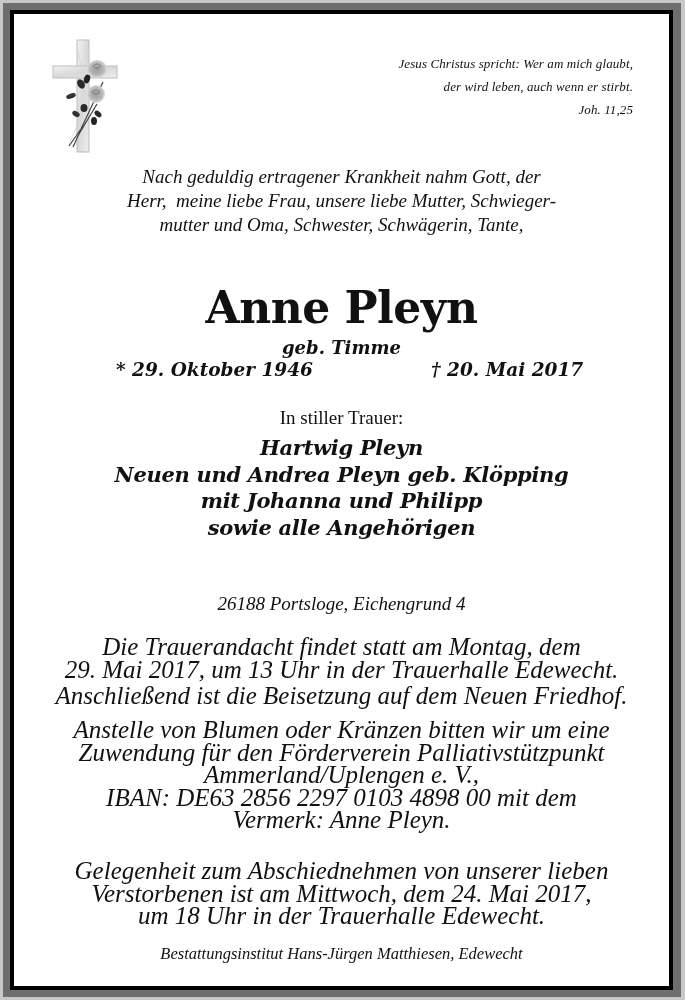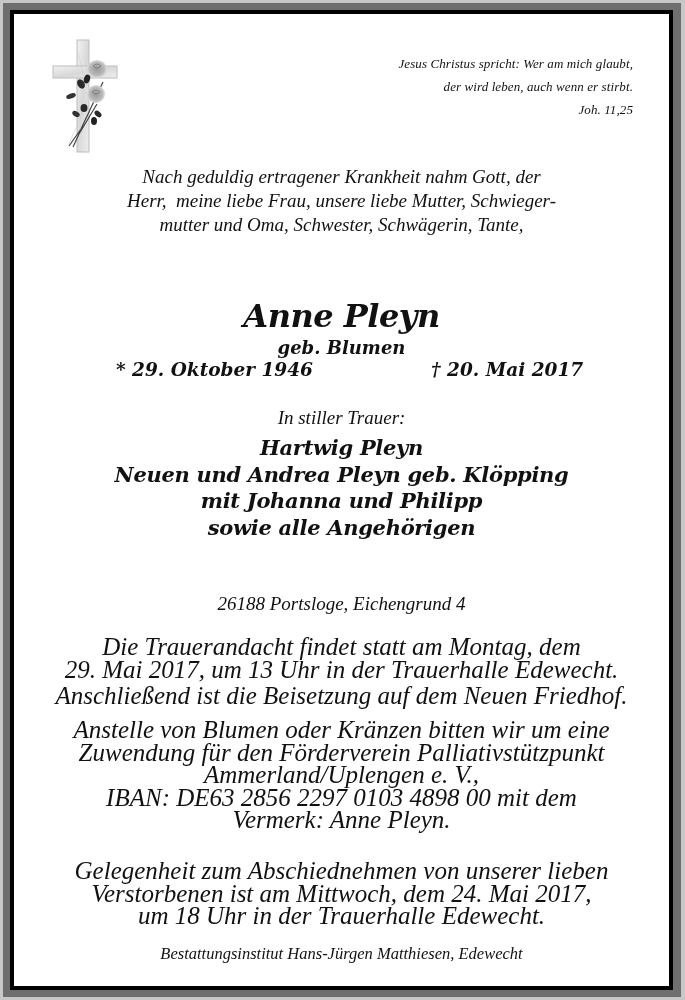--- a/index.html
+++ b/index.html
@@ -29,34 +29,34 @@
     position: absolute; right: 36px; top: 38px; text-align: right;
     font-style: italic; font-size: 13px; line-height: 23px;
     font-family: "Liberation Serif", serif; letter-spacing: 0.1px;
   }
   .block { position: absolute; left: 0; width: 655px; text-align: center; }
   .intro {
     top: 151px; font-style: italic; font-family: "Liberation Serif", serif;
     font-size: 19px; line-height: 24px;
   }
   .name {
-    top: 268px; font-style: italic; font-weight: bold; font-size: 32px; line-height: 52px;
-    font-family: "DejaVu Serif", serif; letter-spacing: -0.5px; margin-top: 8px;
+    top: 268px; font-weight: bold; font-size: 44px; line-height: 52px;
+    font-family: "DejaVu Serif", serif; letter-spacing: -0.5px;
   }
   .maiden {
     top: 323px; font-style: italic; font-weight: bold; font-size: 18px; line-height: 22px;
   }
   .dates {
     position: absolute; top: 344px; left: 0; width: 655px; height: 26px;
     font-style: italic; font-weight: bold; font-size: 18.5px; line-height: 24px; text-align: right;
   }
   .dates .born { position: absolute; left: 102px; }
   .dates .died { position: absolute; left: 381px; margin-left: 36px; }
   .mourn-label {
-    top: 392px; font-style: italic; font-family: "Liberation Serif", serif;
+    top: 392px; font-family: "Liberation Serif", serif;
     font-size: 19px; line-height: 24px;
   }
   .mourners {
     top: 421px; font-style: italic; font-weight: bold; font-size: 21px; line-height: 26.5px;
     letter-spacing: -0.3px;
   }
   .address {
     top: 578px; font-style: italic; font-family: "Liberation Serif", serif;
     font-size: 19px; line-height: 24px;
   }
@@ -117,21 +117,21 @@
     <span class="line">Joh. 11,25</span>
   </div>
 
   <div class="block intro">
     <span class="line">Nach geduldig ertragener Krankheit nahm Gott, der</span>
     <span class="line" style="white-space:pre;">Herr,  meine liebe Frau, unsere liebe Mutter, Schwieger-</span>
     <span class="line">mutter und Oma, Schwester, Schwägerin, Tante,</span>
   </div>
 
   <div class="block name">Anne Pleyn</div>
-  <div class="block maiden">geb. Blumen</div>
+  <div class="block maiden">geb. Timme</div>
 
   <div class="dates">
     <span class="born">* 29. Oktober 1946</span>
     <span class="died">† 20. Mai 2017</span>
   </div>
 
   <div class="block mourn-label">In stiller Trauer:</div>
 
   <div class="block mourners">
     <span class="line">Hartwig Pleyn</span>

